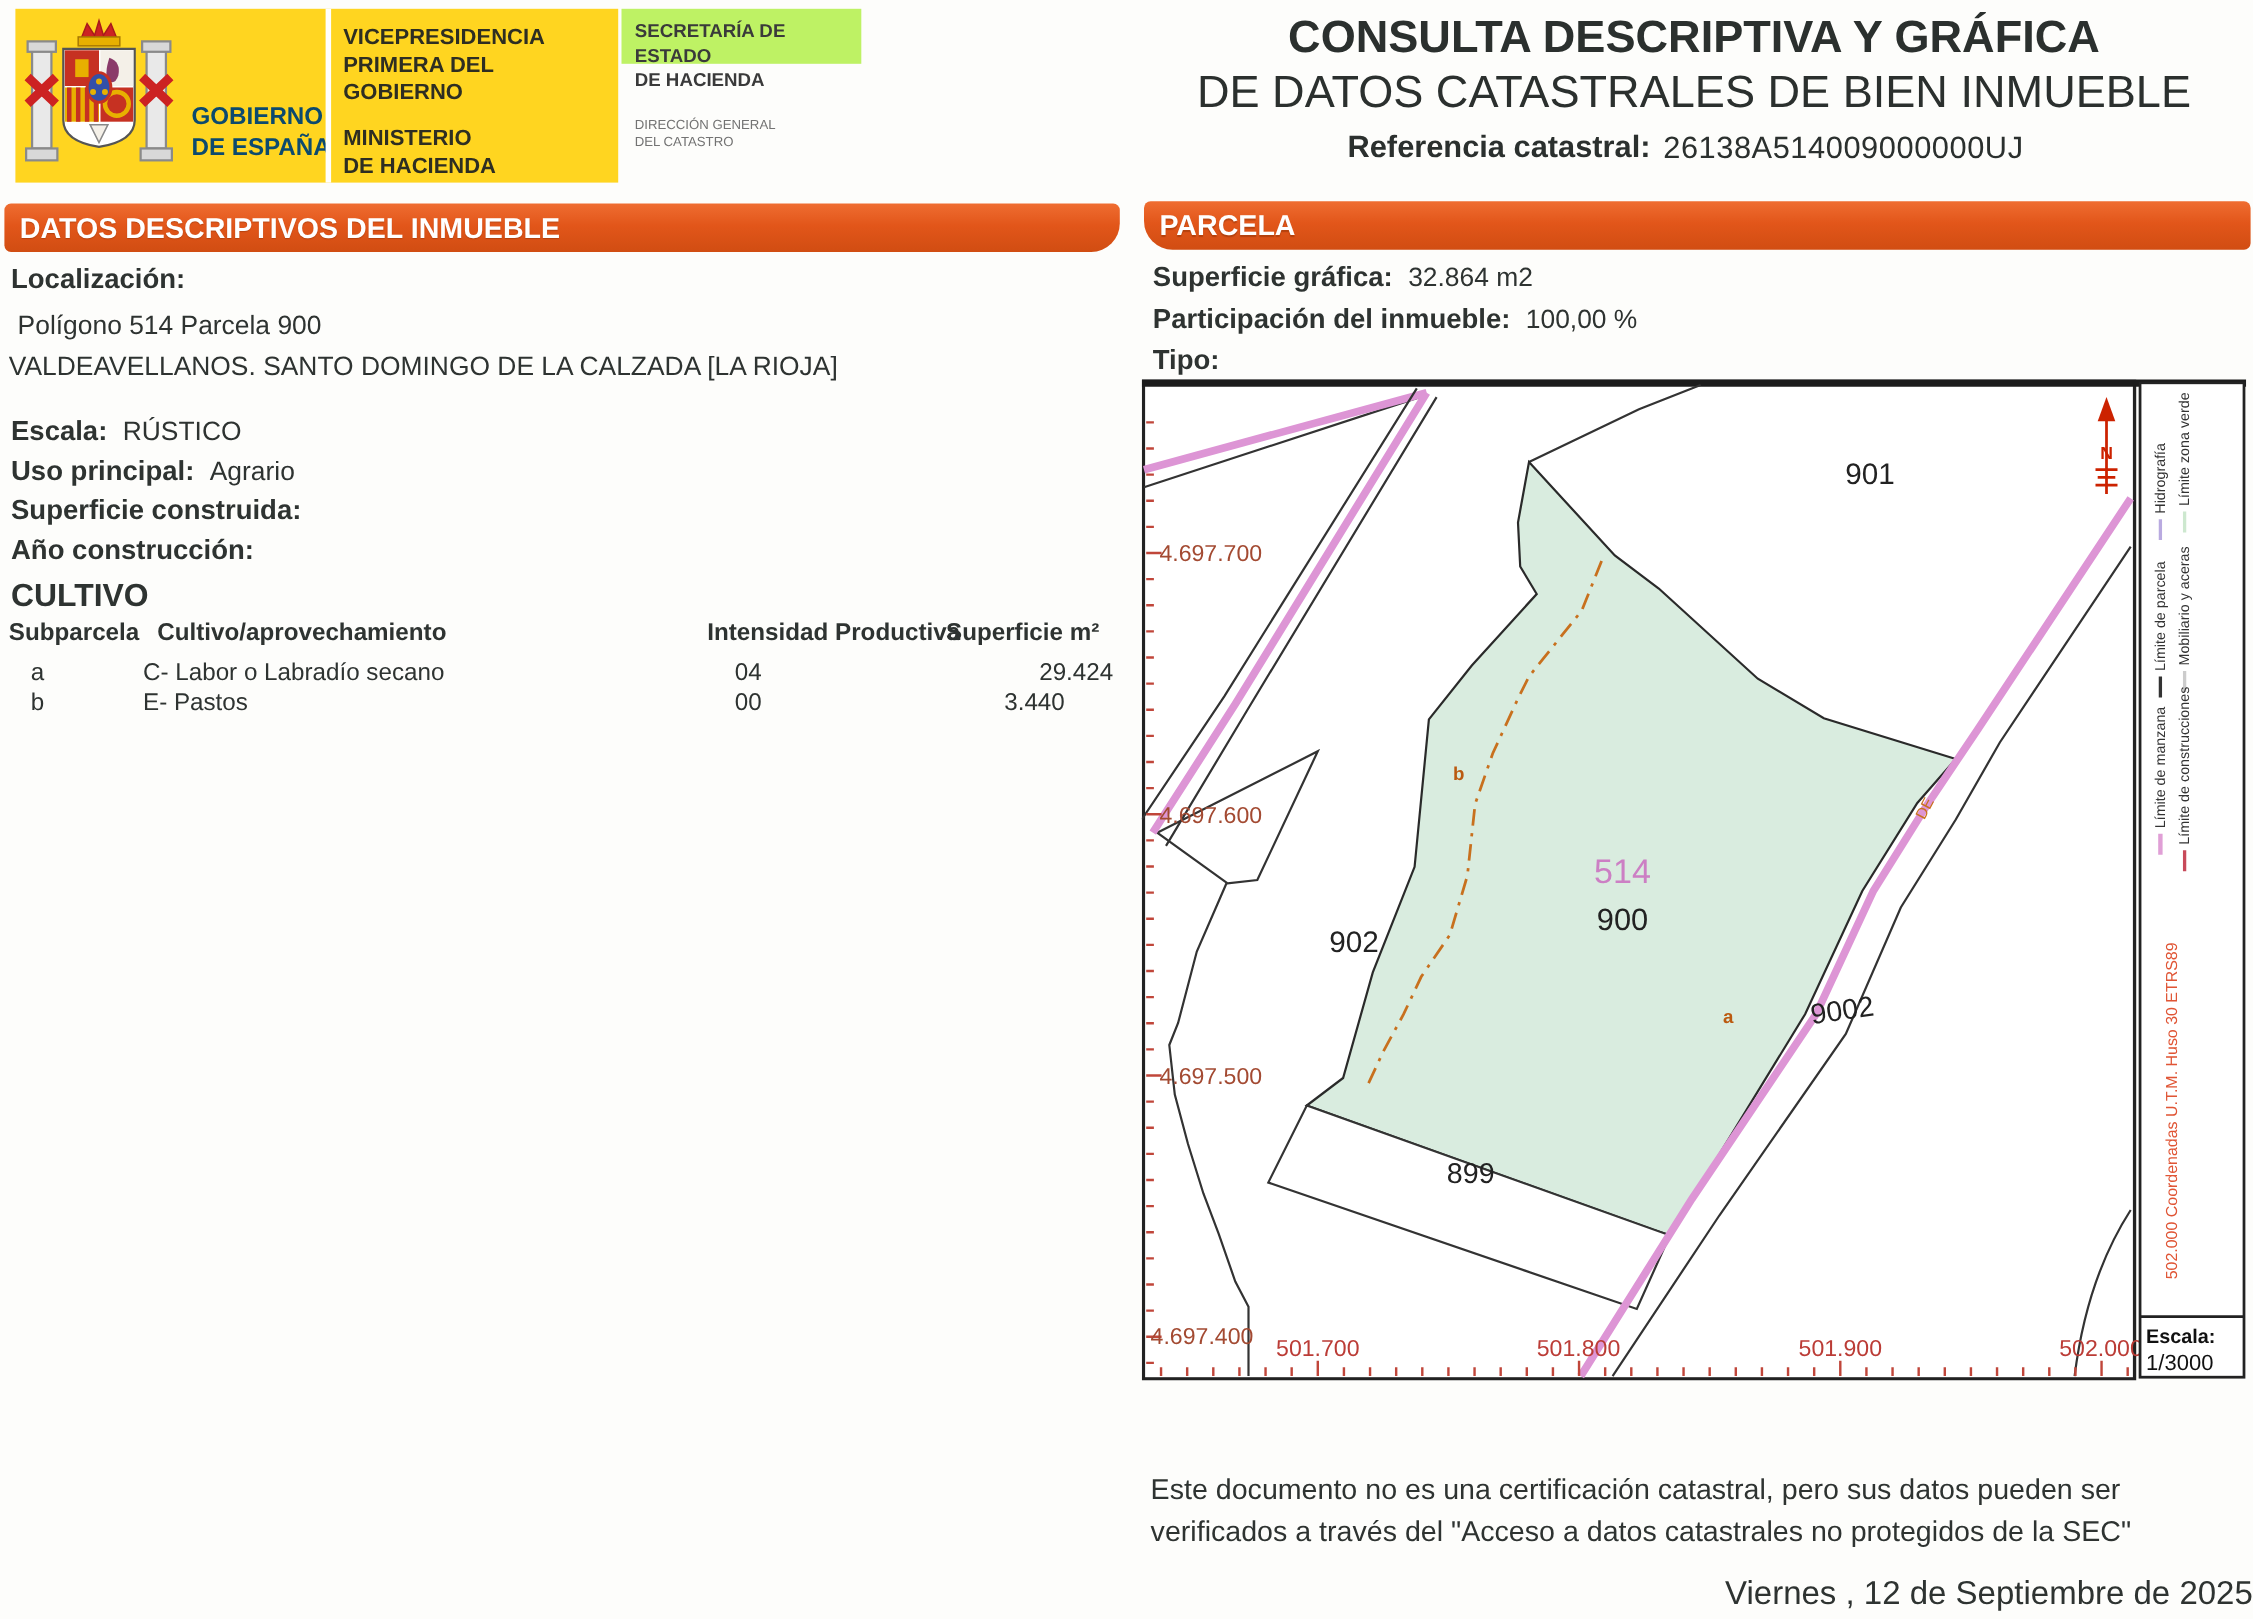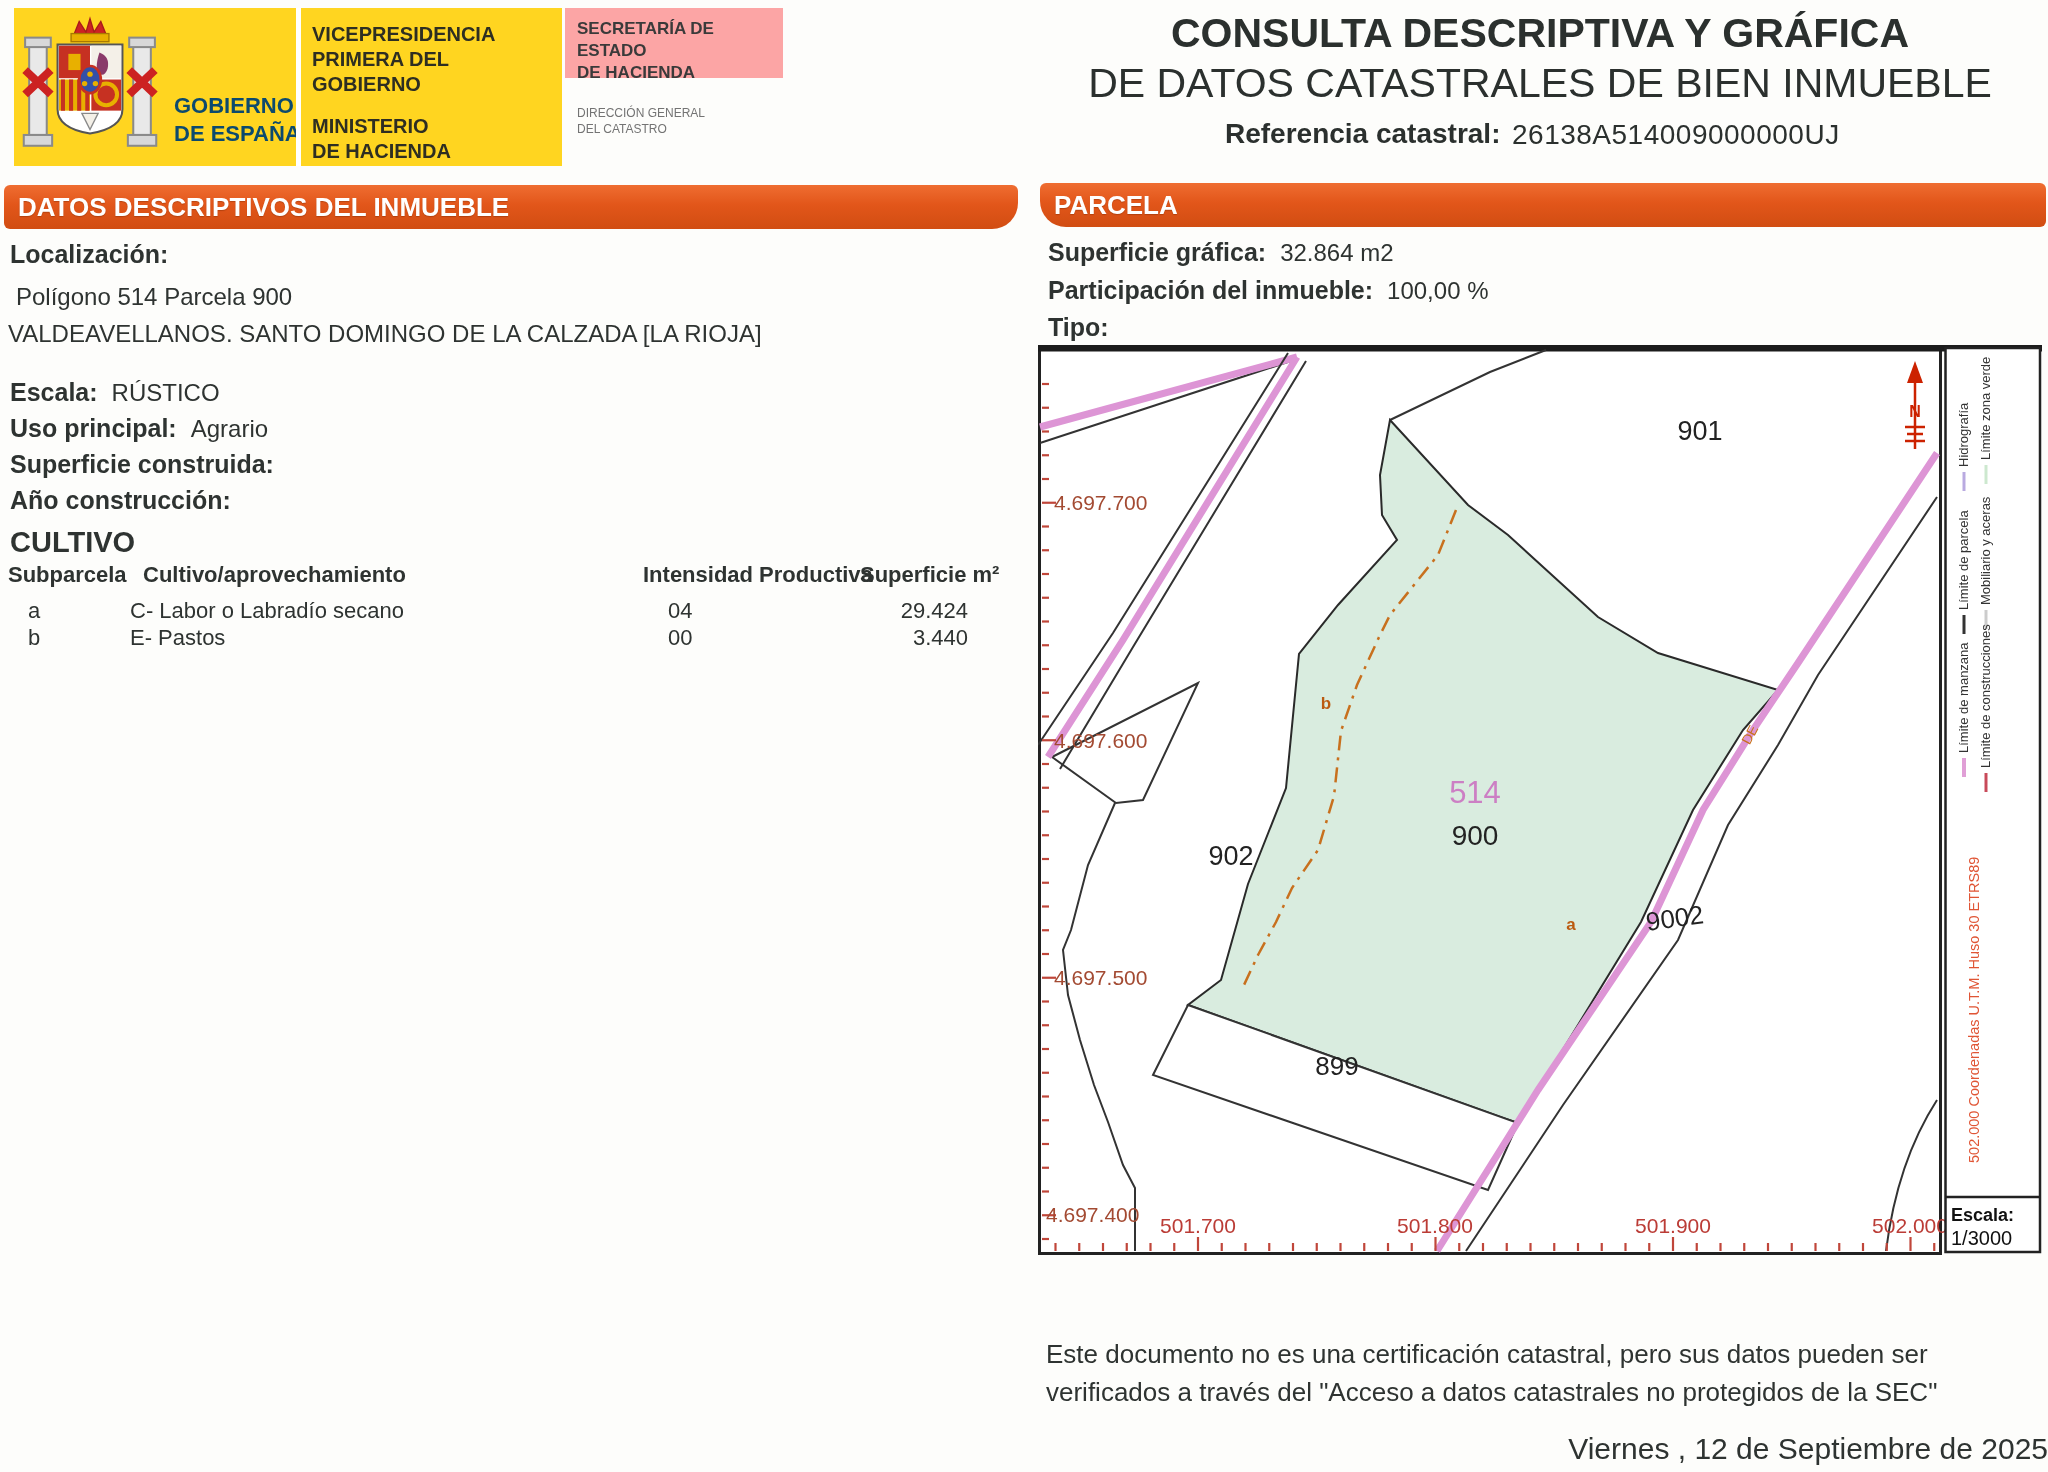--- a/index.html
+++ b/index.html
@@ -8,21 +8,21 @@
     font-family:"Liberation Sans", sans-serif;color:#2e3331;overflow:hidden;
   }
   .abs{position:absolute;}
   .pre{white-space:pre-line;}
   
   .gov-box{left:14px;top:8px;width:548px;height:158px;background:#ffd520;}
   .gov-divider{left:296px;top:8px;width:5px;height:158px;background:#fff;}
   .gov-name{left:160px;top:84px;width:135px;font-size:22px;font-weight:bold;color:#0c4a6e;line-height:1.25;}
   .vice{left:312px;top:22px;width:245px;font-size:20px;font-weight:bold;color:#2e2e22;line-height:1.25;}
   .mini{left:312px;top:114px;width:245px;font-size:20px;font-weight:bold;color:#2e2e22;line-height:1.25;}
-  .secretaria{left:565px;top:8px;width:218px;height:70px;background:#fca5a5;font-size:17px;font-weight:bold;color:#3a3a3a;padding:10px 0 0 12px;box-sizing:border-box;line-height:1.3;}
+  .secretaria{left:565px;top:8px;width:218px;height:50px;background:#bef264;font-size:17px;font-weight:bold;color:#3a3a3a;padding:10px 0 0 12px;box-sizing:border-box;line-height:1.3;}
   .direccion{left:577px;top:106px;width:220px;font-size:12px;font-weight:normal;color:#737373;line-height:1.3;}
   .title1{left:1060px;top:10px;width:960px;text-align:center;font-size:41px;font-weight:bold;color:#2b302e;}
   .title2{left:1060px;top:60px;width:960px;text-align:center;font-size:41px;font-weight:normal;color:#2b302e;}
   .ref-label{left:1225px;top:118px;font-size:28px;font-weight:bold;color:#2b302e;}
   .ref-value{left:1512px;top:119px;font-size:28px;color:#2b302e;letter-spacing:.5px;}
   
   .bar{height:44px;background:linear-gradient(180deg,#ef6d31 0%,#e2561a 45%,#d14d12 100%);
        color:#fff;font-weight:bold;font-size:26px;line-height:44px;padding-left:14px;
        border-radius:6px 6px 26px 6px;box-sizing:border-box;text-shadow:0 1px 1px rgba(120,40,0,.4);}
   .bar-left{left:4px;top:185px;width:1014px;}
@@ -118,21 +118,21 @@
 <div class="abs cultivo-title">CULTIVO</div>
 
 <div class="abs th" style="left:8px;top:562px">Subparcela</div>
 <div class="abs th" style="left:143px;top:562px">Cultivo/aprovechamiento</div>
 <div class="abs th" style="left:643px;top:562px">Intensidad Productiva</div>
 <div class="abs th" style="left:860px;top:562px">Superficie m²</div>
 
 <div class="abs td" style="left:28px;top:598px">a</div>
 <div class="abs td" style="left:130px;top:598px">C- Labor o Labradío secano</div>
 <div class="abs td" style="left:668px;top:598px">04</div>
-<div class="abs td" style="left:828px;top:598px;width:140px;text-align:right">29.424</div>
+<div class="abs td" style="left:872px;top:598px;width:140px;text-align:right">29.424</div>
 
 <div class="abs td" style="left:28px;top:625px">b</div>
 <div class="abs td" style="left:130px;top:625px">E- Pastos</div>
 <div class="abs td" style="left:668px;top:625px">00</div>
 <div class="abs td" style="left:828px;top:625px;width:140px;text-align:right">3.440</div>
 
 <div class="abs pline" style="left:1048px;top:238px">
   <span class="lbl">Superficie gráfica:</span>
   <span class="val">32.864 m2</span>
 </div>

